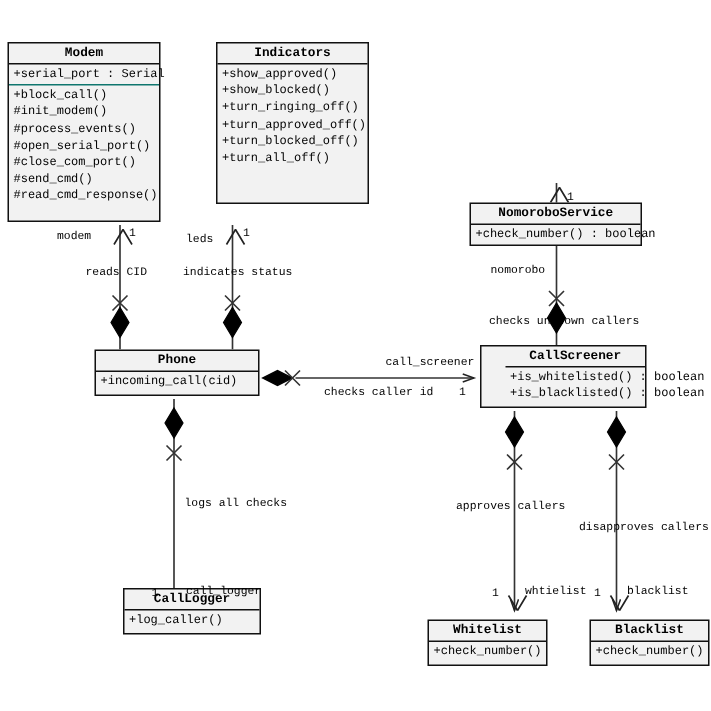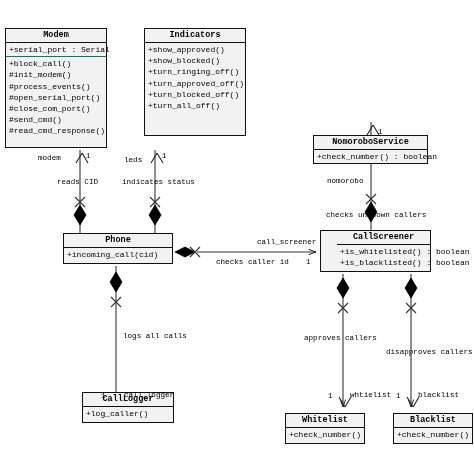--- a/index.html
+++ b/index.html
@@ -150,21 +150,21 @@
   <div class="lbl" style="left:122px;top:178px;">indicates status</div>
 
   <div class="lbl" style="left:327px;top:131px;margin-top:46px;">nomorobo</div>
   <div class="mult" style="left:378px;top:128px;">1</div>
   <div class="lbl" style="left:326px;top:170px;margin-top:41px;">checks unknown callers</div>
 
   <div class="lbl" style="left:257px;top:238px;">call_screener</div>
   <div class="mult" style="left:306px;top:258px;">1</div>
   <div class="lbl" style="left:216px;top:258px;">checks caller id</div>
 
-  <div class="lbl" style="left:123px;top:332px;">logs all calls</div>
+  <div class="lbl" style="left:123px;top:332px;">logs all checks</div>
   <div class="mult" style="left:101px;top:392px;">1</div>
   <div class="lbl" style="left:124px;top:391px;">call_logger</div>
 
   <div class="lbl" style="left:304px;top:334px;">approves callers</div>
   <div class="mult" style="left:328px;top:392px;">1</div>
   <div class="lbl" style="left:350px;top:391px;">whtielist</div>
 
   <div class="lbl" style="left:386px;top:348px;">disapproves callers</div>
   <div class="mult" style="left:396px;top:392px;">1</div>
   <div class="lbl" style="left:418px;top:391px;">blacklist</div>

